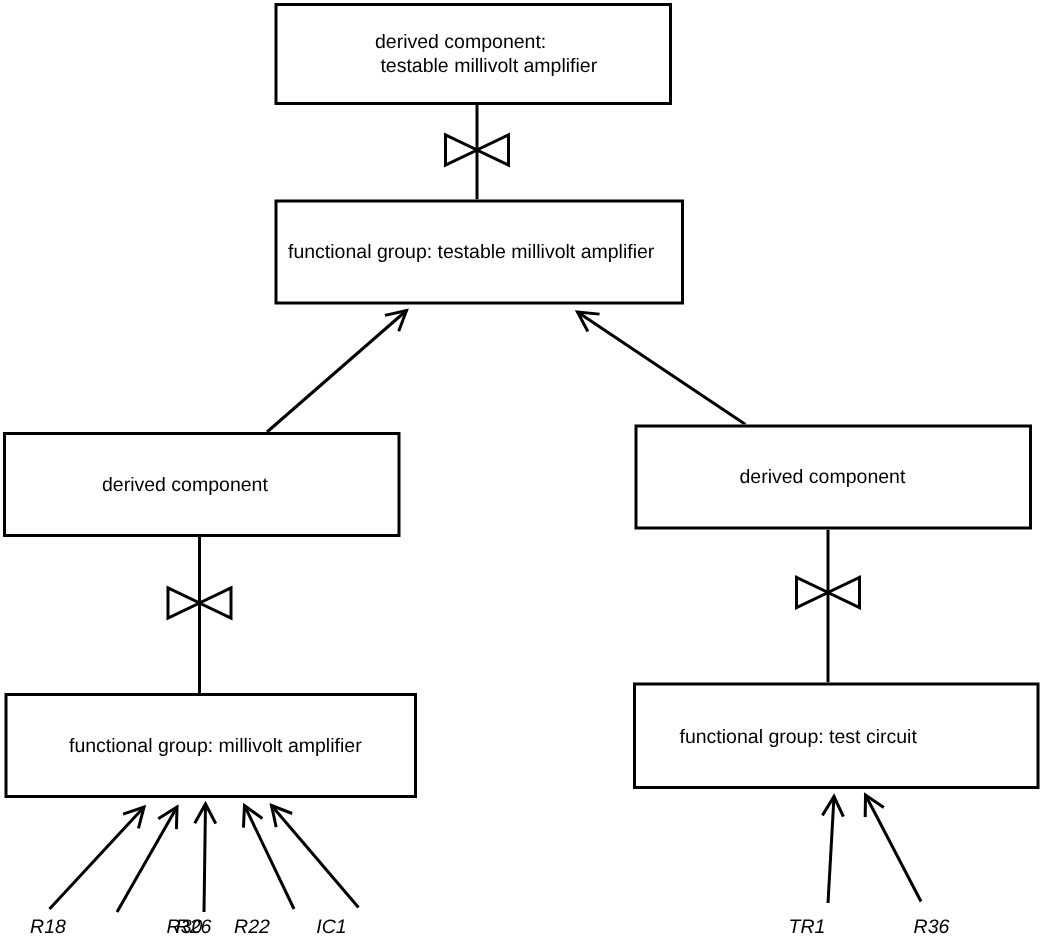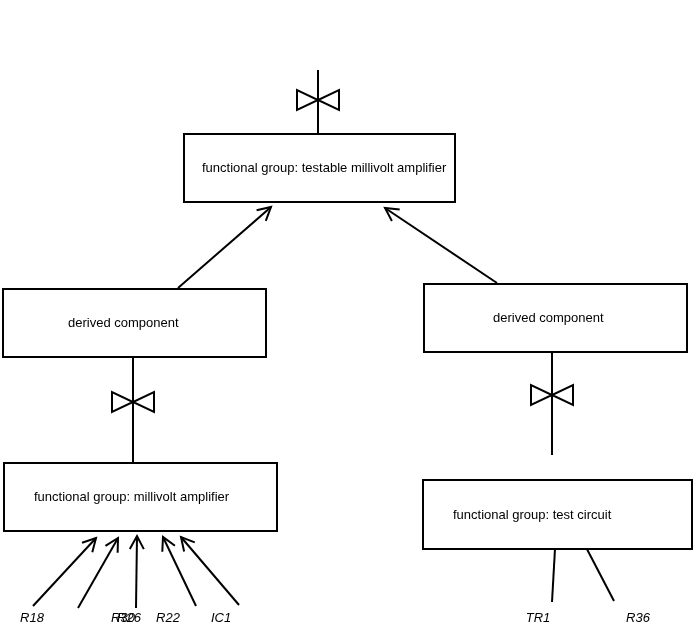--- a/index.html
+++ b/index.html
@@ -79,43 +79,47 @@
     <line x1="33" y1="606" x2="96" y2="538" stroke="#000000" stroke-width="2" marker-end="url(#arrowOpen)"></line>
     <line x1="78" y1="608" x2="118" y2="538" stroke="#000000" stroke-width="2" marker-end="url(#arrowOpen)"></line>
     <line x1="136" y1="608" x2="137" y2="536" stroke="#000000" stroke-width="2" marker-end="url(#arrowOpen)"></line>
     <line x1="196" y1="606" x2="163" y2="537" stroke="#000000" stroke-width="2" marker-end="url(#arrowOpen)"></line>
     <line x1="239" y1="605" x2="181" y2="537" stroke="#000000" stroke-width="2" marker-end="url(#arrowOpen)"></line>
 
     <line x1="552" y1="602" x2="556" y2="531" stroke="#000000" stroke-width="2" marker-end="url(#arrowOpen)"></line>
     <line x1="614" y1="601" x2="577" y2="530" stroke="#000000" stroke-width="2" marker-end="url(#arrowOpen)"></line>
   </svg>
 
+  <div class="node" style="left:183px; top:2px; width:265px; height:68px; padding-left:65px;">
+    <div class="line">derived component:</div>
+    <div class="line"> testable millivolt amplifier</div>
+  </div>
 
-  <div class="node" style="left:183px; top:133px; width:273px; height:70px; padding-left:17px;">
+  <div class="node" style="left:183px; top:133px; width:273px; height:70px; padding-left:7px;">
     <div class="line">functional group: testable millivolt amplifier</div>
   </div>
 
   <div class="node" style="left:2px; top:288px; width:265px; height:70px; padding-left:64px;">
     <div class="line">derived component</div>
   </div>
 
-  <div class="node" style="left:3px; top:462px; width:275px; height:70px; padding-left:29px;">
+  <div class="node" style="left:3px; top:462px; width:275px; height:70px; padding-left:41px;">
     <div class="line">functional group: millivolt amplifier</div>
   </div>
 
   <div class="node" style="left:423px; top:283px; width:265px; height:70px; padding-left:68px;">
     <div class="line">derived component</div>
   </div>
 
-  <div class="node" style="left:422px; top:455px; width:271px; height:71px; padding-left:29px;margin-top:24px;">
+  <div class="node" style="left:422px; top:455px; width:271px; height:71px; padding-left:29px;">
     <div class="line">functional group: test circuit</div>
   </div>
 
   <div class="lbl" style="left:14px;">R18</div>
   <div class="lbl" style="left:58px;margin-left:47px;">R30</div>
   <div class="lbl" style="left:111px;">R26</div>
   <div class="lbl" style="left:150px;">R22</div>
   <div class="lbl" style="left:203px;">IC1</div>
 
   <div class="lbl" style="left:520px;">TR1</div>
-  <div class="lbl" style="left:620px;">R36</div>
+  <div class="lbl" style="left:603px;">R36</div>
 
 </div>
 
 </body></html>

